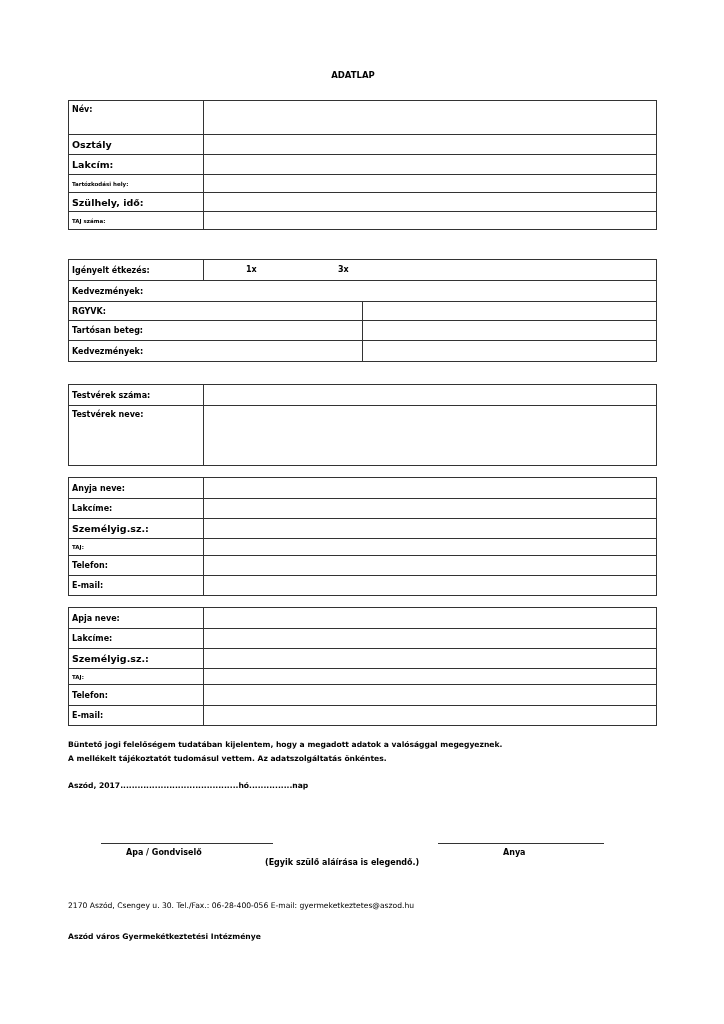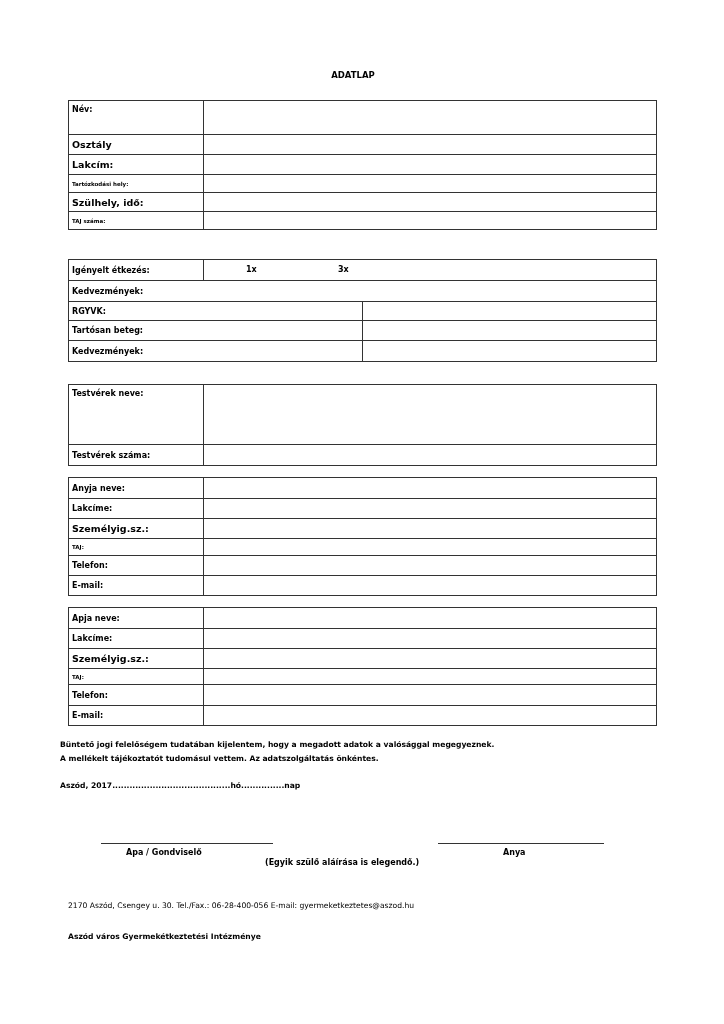--- a/index.html
+++ b/index.html
@@ -10,21 +10,21 @@
   table.form { position:absolute; left:68px; width:589px; border-collapse:collapse;
                table-layout:fixed; }
   table.form td { border:1px solid #333; padding:0 3px; font-size:8px; font-weight:bold;
                   vertical-align:middle; box-sizing:border-box; }
   table.form td.lbl { width:135px; }
   table.form td.top { vertical-align:top; padding-top:4px; }
   td.small { font-size:5.5px !important; }
   td.large { font-size:9.5px !important; }
   td.val { background:#fff; }
   .opt { position:absolute; font-size:8px; font-weight:bold; }
-  .p { position:absolute; left:60px; font-size:7.6px; font-weight:bold; white-space:nowrap; }
+  .p { position:absolute; left:68px; font-size:7.6px; font-weight:bold; white-space:nowrap; }
   .sig-line { position:absolute; height:1px; background:#333; }
   .sig-label { position:absolute; font-size:8px; font-weight:bold; white-space:nowrap; }
   .footer { position:absolute; left:68px; font-size:7.6px; white-space:nowrap; }
 </style>
 </head>
 <body>
 
 <div class="title">ADATLAP</div>
 
 <table class="form" style="top:100px;">
@@ -82,26 +82,26 @@
   </tr>
   <tr style="height:21px;">
     <td class="lbl">Kedvezmények:</td>
     <td class="val"></td>
   </tr>
 </tbody>
   </table>
 
 <table class="form" style="top:384px;">
   <tbody>
-      <tr style="height:60px;">
-    <td class="lbl top">Testvérek neve:</td>
+      <tr style="height:21px;">
+    <td class="lbl">Testvérek száma:</td>
     <td class="val"></td>
   </tr>
-  <tr style="height:21px;">
-    <td class="lbl">Testvérek száma:</td>
+  <tr style="height:60px;">
+    <td class="lbl top">Testvérek neve:</td>
     <td class="val"></td>
   </tr>
 </tbody>
   </table>
 
 <table class="form" style="top:477px;">
   <tbody>
       <tr style="height:21px;">
     <td class="lbl">Anyja neve:</td>
     <td class="val"></td>

